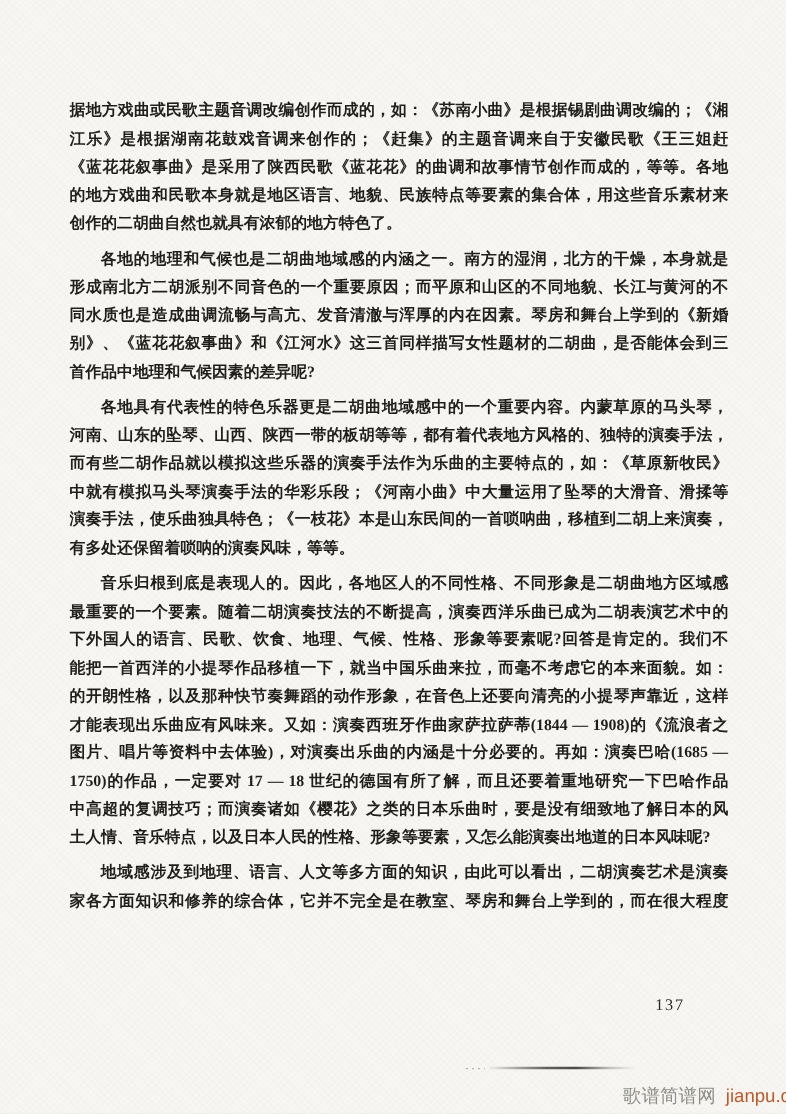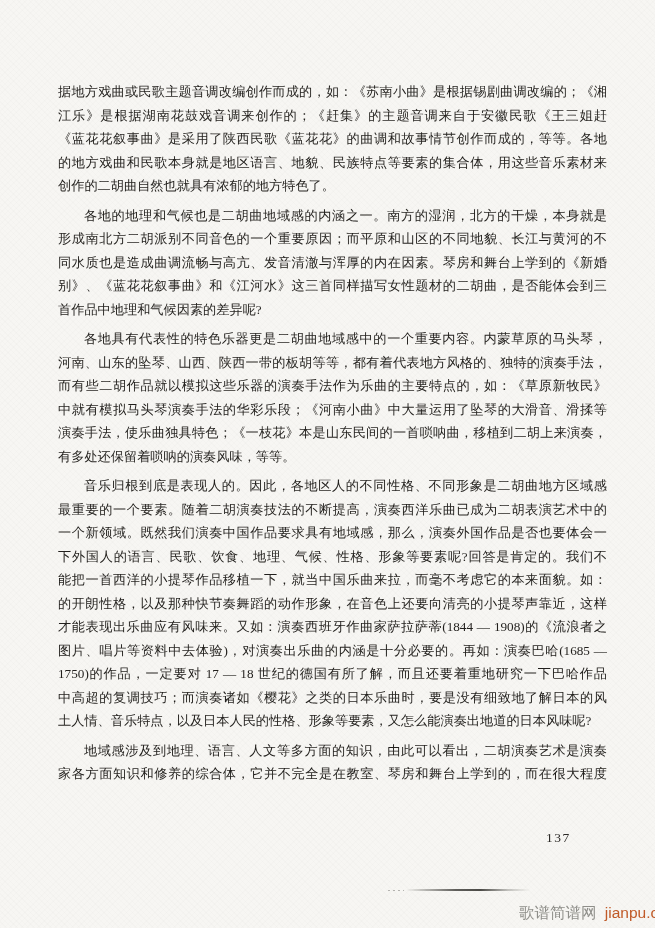--- a/index.html
+++ b/index.html
@@ -18,21 +18,21 @@
     overflow: hidden;
     font-family: "Liberation Serif", "DejaVu Serif", serif;
   }
   .text-block {
     position: absolute;
     left: 58px;
     top: 80px;
     width: 549px;
     font-size: 13.2px;
     line-height: 23.5px;
-    font-weight: 400;
+    font-weight: 700;
     color: var(--ink, #211f1c);
     letter-spacing: 0;
   }
   .paragraph {
     margin: 0 0 6px 0;
   }
   .text-line {
     box-sizing: border-box;
     width: 100%;
     text-align: justify;
@@ -113,21 +113,20 @@
         <div class="text-line indent">各地具有代表性的特色乐器更是二胡曲地域感中的一个重要内容。内蒙草原的马头琴，</div>
         <div class="text-line">河南、山东的坠琴、山西、陕西一带的板胡等等，都有着代表地方风格的、独特的演奏手法，</div>
         <div class="text-line">而有些二胡作品就以模拟这些乐器的演奏手法作为乐曲的主要特点的，如：《草原新牧民》</div>
         <div class="text-line">中就有模拟马头琴演奏手法的华彩乐段；《河南小曲》中大量运用了坠琴的大滑音、滑揉等</div>
         <div class="text-line">演奏手法，使乐曲独具特色；《一枝花》本是山东民间的一首唢呐曲，移植到二胡上来演奏，</div>
         <div class="text-line end">有多处还保留着唢呐的演奏风味，等等。</div>
       </div>
       <div class="paragraph">
         <div class="text-line indent">音乐归根到底是表现人的。因此，各地区人的不同性格、不同形象是二胡曲地方区域感</div>
         <div class="text-line">最重要的一个要素。随着二胡演奏技法的不断提高，演奏西洋乐曲已成为二胡表演艺术中的</div>
-        <div class="text-line">一个新领域。既然我们演奏中国作品要求具有地域感，那么，演奏外国作品是否也要体会一</div>
         <div class="text-line">下外国人的语言、民歌、饮食、地理、气候、性格、形象等要素呢?回答是肯定的。我们不</div>
         <div class="text-line">能把一首西洋的小提琴作品移植一下，就当中国乐曲来拉，而毫不考虑它的本来面貌。如：</div>
         <div class="text-line">的开朗性格，以及那种快节奏舞蹈的动作形象，在音色上还要向清亮的小提琴声靠近，这样</div>
         <div class="text-line">才能表现出乐曲应有风味来。又如：演奏西班牙作曲家萨拉萨蒂(1844 — 1908)的《流浪者之</div>
         <div class="text-line">图片、唱片等资料中去体验)，对演奏出乐曲的内涵是十分必要的。再如：演奏巴哈(1685 —</div>
         <div class="text-line">1750)的作品，一定要对 17 — 18 世纪的德国有所了解，而且还要着重地研究一下巴哈作品</div>
         <div class="text-line">中高超的复调技巧；而演奏诸如《樱花》之类的日本乐曲时，要是没有细致地了解日本的风</div>
         <div class="text-line end">土人情、音乐特点，以及日本人民的性格、形象等要素，又怎么能演奏出地道的日本风味呢?</div>
       </div>
       <div class="paragraph">

